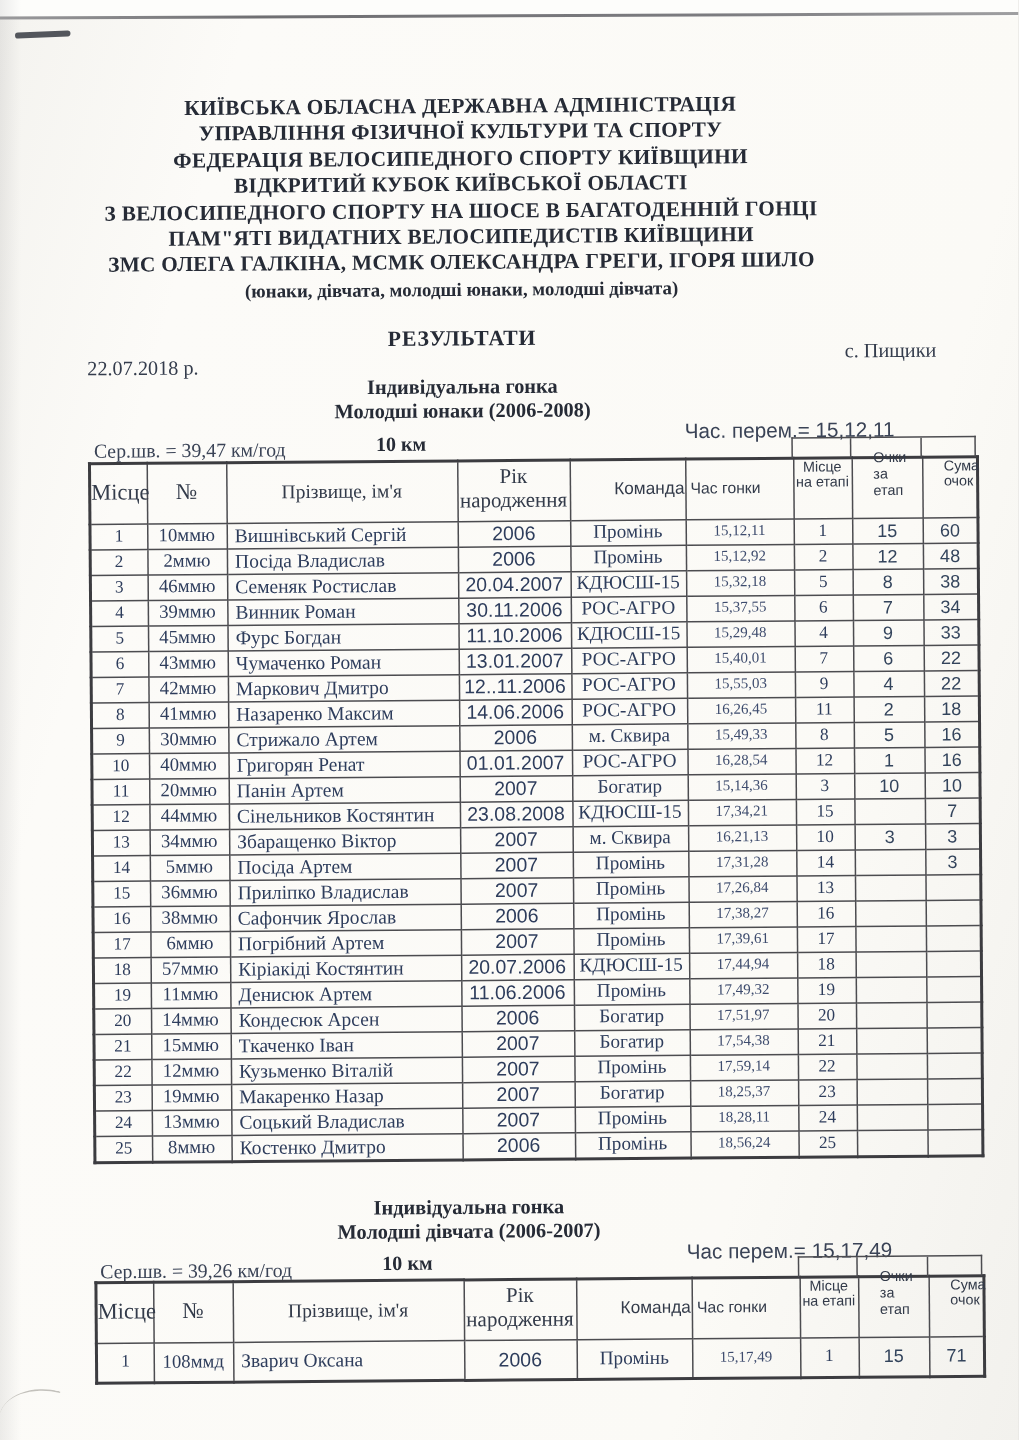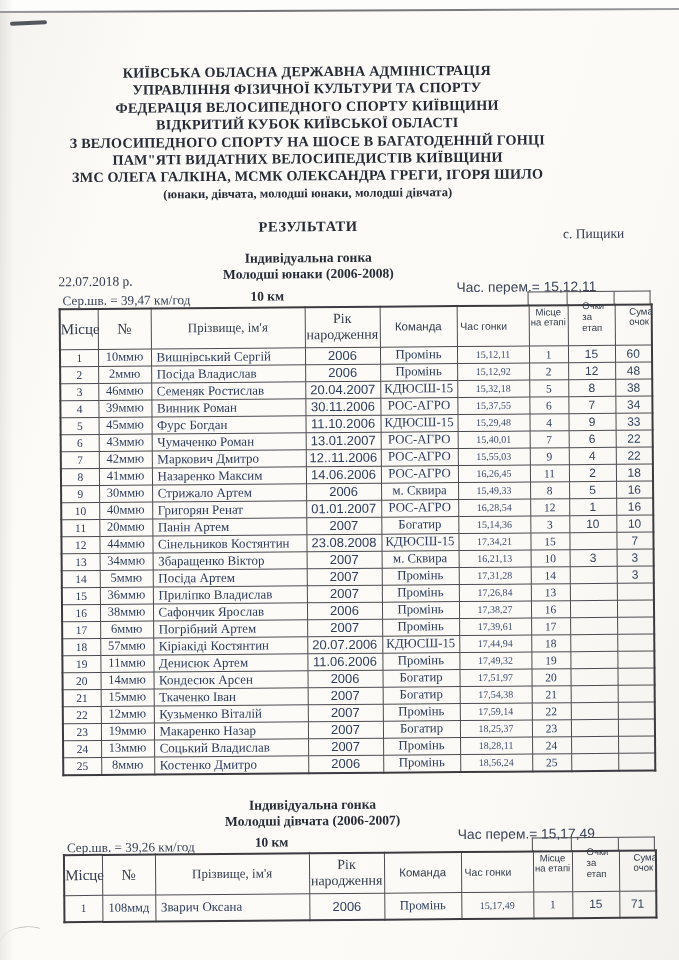--- a/index.html
+++ b/index.html
@@ -28,21 +28,21 @@
     transform-origin:340px 480px;}
   .abs{position:absolute;}
 
   .org-header{top:63px;left:30px;width:560px;text-align:center;
     font-weight:bold;color:var(--ink-head);font-size:14.2px;line-height:17.4px;
     letter-spacing:.2px;}
   .org-sub{font-size:12.6px;letter-spacing:0;}
   .results-title{top:218px;left:30px;width:560px;text-align:center;font-weight:bold;
     color:var(--ink-head);font-size:14.5px;letter-spacing:.6px;}
   .location{top:228px;left:565px;width:110px;font-size:13.5px;color:#343c4c;}
-  .date-line{top:236px;left:60px;font-size:13.5px;color:#343c4c;margin-top:36px;}
+  .date-line{top:236px;left:60px;font-size:13.5px;color:#343c4c;}
 
   .race-type{left:30px;width:560px;text-align:center;font-weight:bold;
     color:var(--ink-head);font-size:13.6px;}
   .category{left:30px;width:560px;text-align:center;font-weight:bold;
     color:var(--ink-head);font-size:13.6px;}
   .avg-speed{left:64px;font-size:13.2px;color:#3a4356;}
   .distance{left:252px;font-weight:bold;color:var(--ink-head);font-size:13.4px;}
   .winner-time{font-family:"Liberation Sans",sans-serif;font-size:13.8px;color:#3a4356;}
 
   .tbl-wrap{position:absolute;left:60px;width:592px;}
@@ -54,21 +54,21 @@
   table{border-collapse:collapse;table-layout:fixed;width:592px;
     border:2px solid #3c3c40;background:transparent;}
   th,td{border:1px solid var(--table-border);padding:0;overflow:visible;}
   thead tr{height:40px;}
   .tbl-1 tbody tr{height:17px;}
   .tbl-2 tbody tr{height:27px;}
   th{font-weight:normal;color:#333b4a;vertical-align:middle;text-align:center;}
   th.c0,th.c1{font-size:15px;}
   th.c2{font-size:13px;}
   th.c3{font-size:14px;}
-  th.c4{font-family:"Liberation Sans",sans-serif;font-size:11.5px;}
+  th.c4{font-family:"Liberation Sans",sans-serif;font-size:11.5px;text-align:right;}
   th.c5{font-family:"Liberation Sans",sans-serif;font-size:10.5px;text-align:left;}
   th.c5 .th-inner{padding-left:3px;}
   th.c6,th.c7,th.c8{font-family:"Liberation Sans",sans-serif;font-size:9.6px;line-height:1.12;}
   th.c6 .th-inner,th.c7 .th-inner,th.c8 .th-inner{transform:translateY(-8px);}
   th.c7,th.c8{text-align:left;} th.c7 .th-inner,th.c8 .th-inner{padding-left:14px;}
   td{vertical-align:middle;text-align:center;color:var(--ink-table);}
   td.c0{font-size:11.5px;}
   td.c1{font-size:12.5px;}
   td.c2{text-align:left;padding-left:5px;font-size:13px;}
   td.c3{font-family:"Liberation Sans",sans-serif;font-size:13px;margin-top:28px;}

